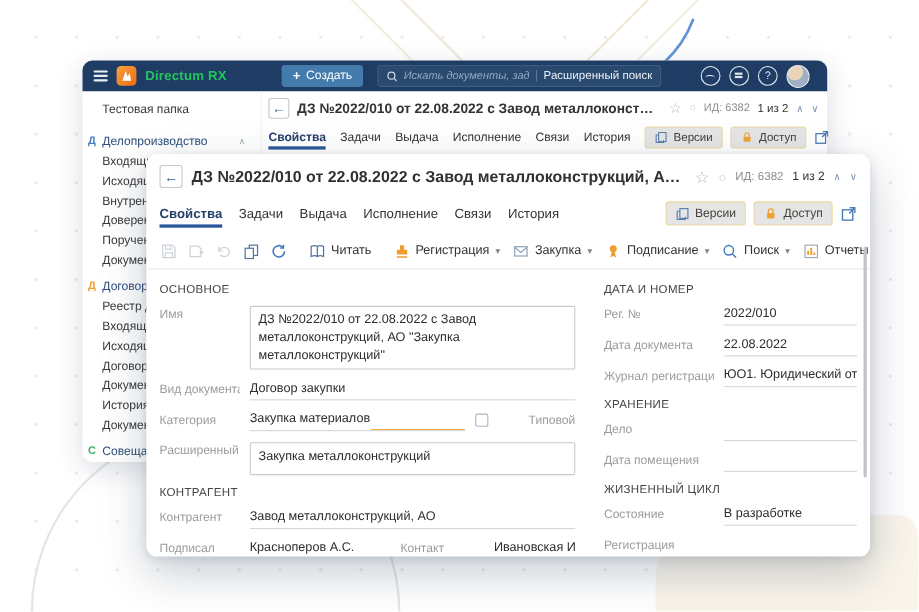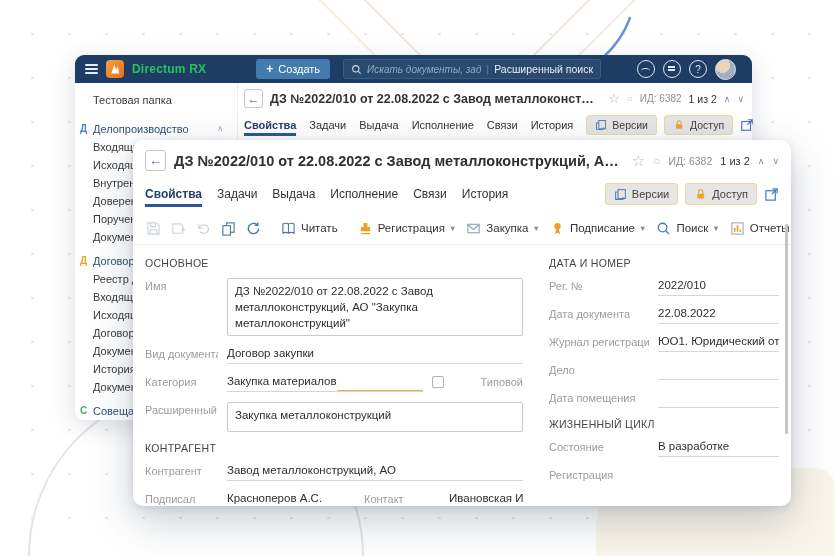--- a/index.html
+++ b/index.html
@@ -451,20 +451,21 @@
         <div class="fval">2022/010</div>
       </div>
       <div class="frow r">
         <span class="flabel">Дата документа</span>
         <div class="fval">22.08.2022</div>
       </div>
       <div class="frow r">
         <span class="flabel">Журнал регистрации</span>
         <div class="fval">ЮО1. Юридический отдел_1</div>
       </div>
+      <div class="sec">ХРАНЕНИЕ</div>
       <div class="frow r">
         <span class="flabel">Дело</span>
         <div class="fval"></div>
       </div>
       <div class="frow r">
         <span class="flabel">Дата помещения</span>
         <div class="fval"></div>
       </div>
       <div class="sec">ЖИЗНЕННЫЙ ЦИКЛ</div>
       <div class="frow r">

